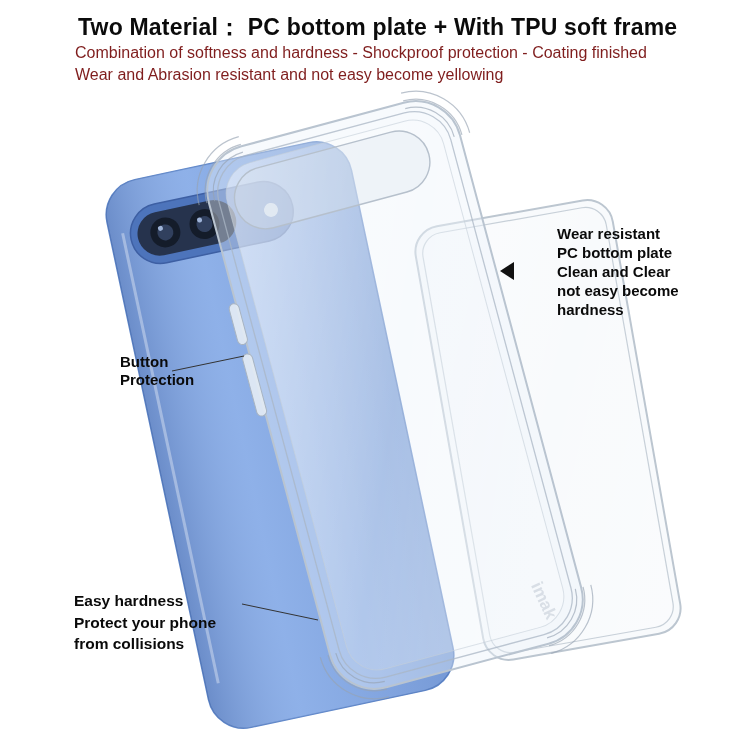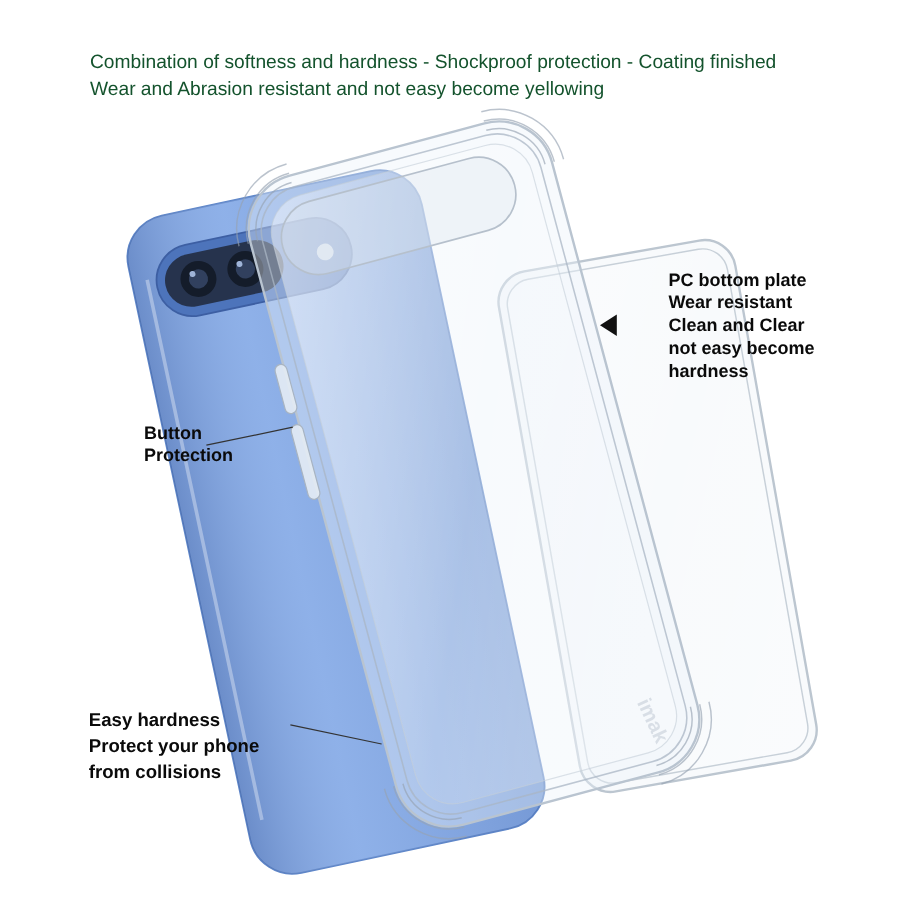--- a/index.html
+++ b/index.html
@@ -7,21 +7,21 @@
     position:relative;width:750px;height:750px;background:#ffffff;overflow:hidden;
     font-family:"Liberation Sans",sans-serif;color:#0b0b0b;
   }
   .stage svg{position:absolute;left:0;top:0;}
   .title{
     position:absolute;left:78px;top:12px;
     font-size:23px;font-weight:700;letter-spacing:.2px;white-space:nowrap;
   }
   .subtitle{
     position:absolute;left:75px;top:42px;
-    font-size:16px;line-height:21.5px;font-weight:400;color:#14532d;
+    font-size:16px;line-height:21.5px;font-weight:400;color:#7f1d1d;
   }
   .subtitle div{white-space:nowrap;}
   .ann{position:absolute;font-weight:700;color:#0a0a0a;}
   .ann div{white-space:nowrap;}
   .ann-button{left:88px;top:353px;font-size:15px;line-height:18px;margin-left:32px;}
   .ann-plate{left:557px;top:224px;font-size:15px;line-height:19px;}
   .ann-tpu{left:74px;top:590px;font-size:15.5px;line-height:21.5px;}
 </style>
 </head>
 <body>
@@ -86,34 +86,35 @@
 
       <rect x="-138" y="-130" width="10" height="42" rx="5" fill="rgba(228,236,244,0.9)" stroke="#a8b4c2" stroke-width="1"></rect>
       <rect x="-138" y="-78" width="10" height="64" rx="5" fill="rgba(228,236,244,0.9)" stroke="#a8b4c2" stroke-width="1"></rect>
     </g>
 
     <line x1="172" y1="371" x2="244" y2="356" stroke="#333333" stroke-width="1"></line>
     <line x1="242" y1="604" x2="318" y2="620" stroke="#333333" stroke-width="1"></line>
     <polygon points="500,271 514,262 514,280" fill="#111111"></polygon>
   </svg>
 
+  <div class="title">Two Material：  PC bottom plate + With TPU soft frame</div>
 
   <div class="subtitle">
     <div>Combination of softness and hardness - Shockproof protection - Coating finished</div>
     <div>Wear and Abrasion resistant and not easy become yellowing</div>
   </div>
 
   <div class="ann ann-button">
     <div>Button</div>
     <div>Protection</div>
   </div>
 
   <div class="ann ann-plate">
+    <div>Wear resistant</div>
     <div>PC bottom plate</div>
-    <div>Wear resistant</div>
     <div>Clean and Clear</div>
     <div>not easy become</div>
     <div>hardness</div>
   </div>
 
   <div class="ann ann-tpu">
     <div>Easy hardness</div>
     <div>Protect your phone</div>
     <div>from collisions</div>
   </div>

